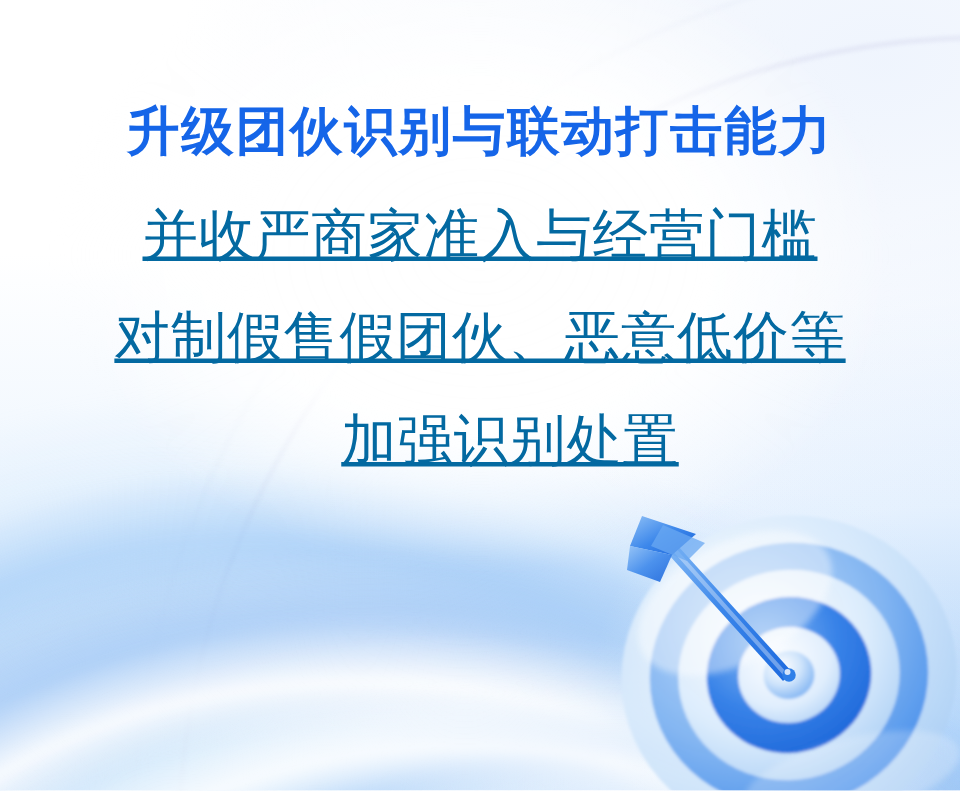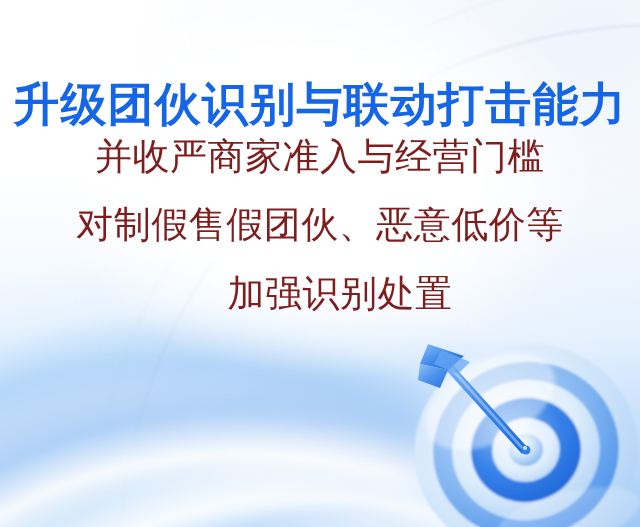--- a/index.html
+++ b/index.html
@@ -142,32 +142,33 @@
     text-align: center;
     z-index: 6;
   }
   .line {
     width: 100%;
     white-space: nowrap;
     line-height: 1;
   }
   .line-title {
     position: absolute;
-    top: 81px;
-    font-size: 46px;
+    top: 70px;
+    font-size: 35px;
     font-weight: bold;
     letter-spacing: 1.2px;
     color: #1565e8;
   }
   .line-body {
     position: absolute;
     font-size: 37px;
     font-weight: normal;
     letter-spacing: 0.5px;
-    color: #7f1d1d;
+    color: #0369a1;
+    text-decoration: underline;
   }
   .line-2 { top: 138px; }
   .line-3 { top: 206px; }
   .line-4 { top: 275px; padding-left: 20px; }
 </style>
 </head>
 <body>
 
 <div id="poster">
 

